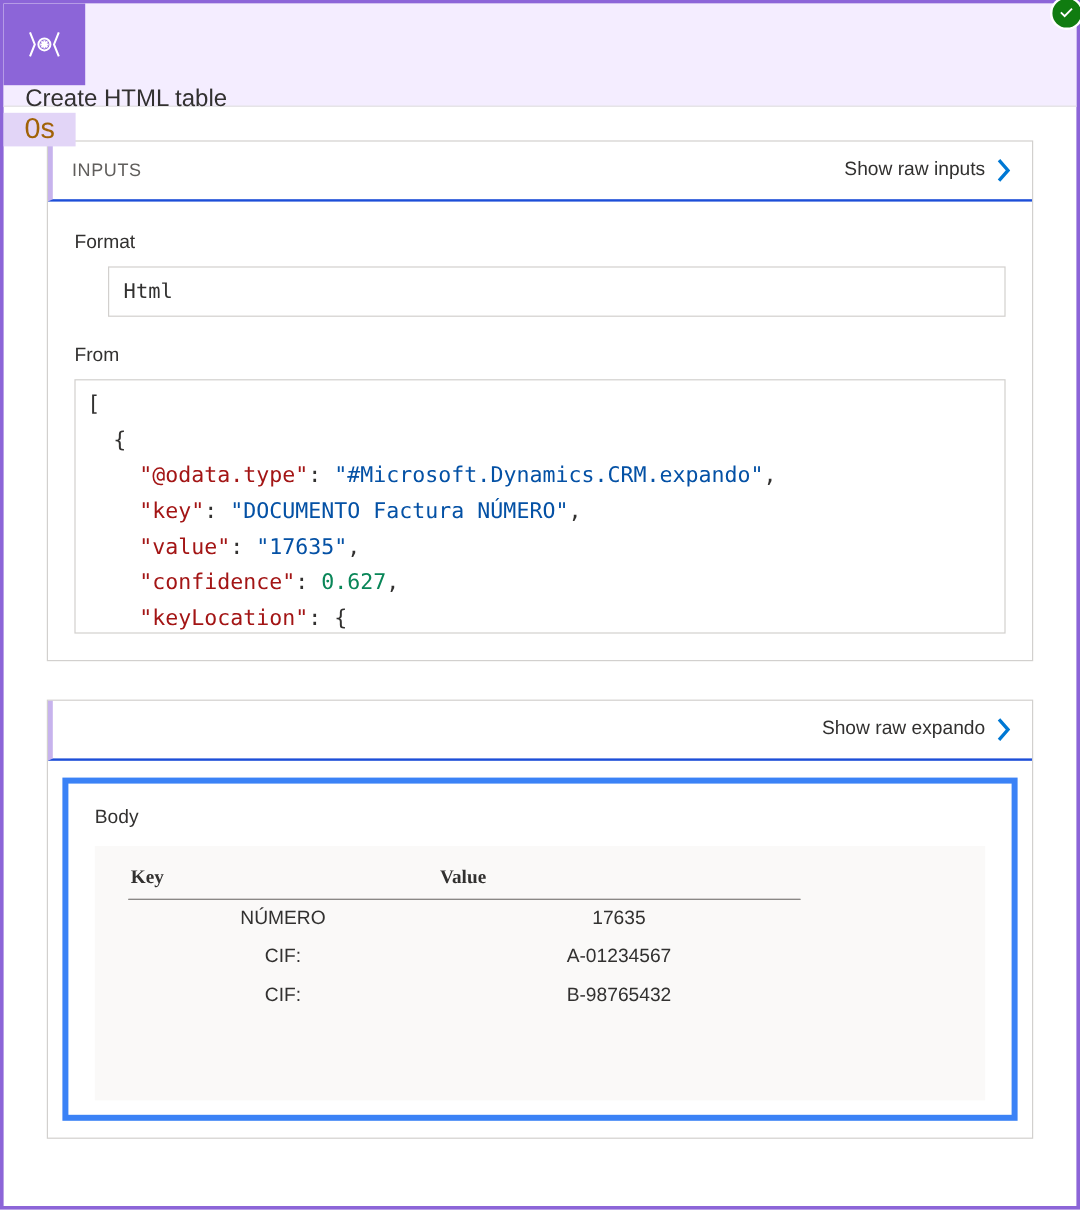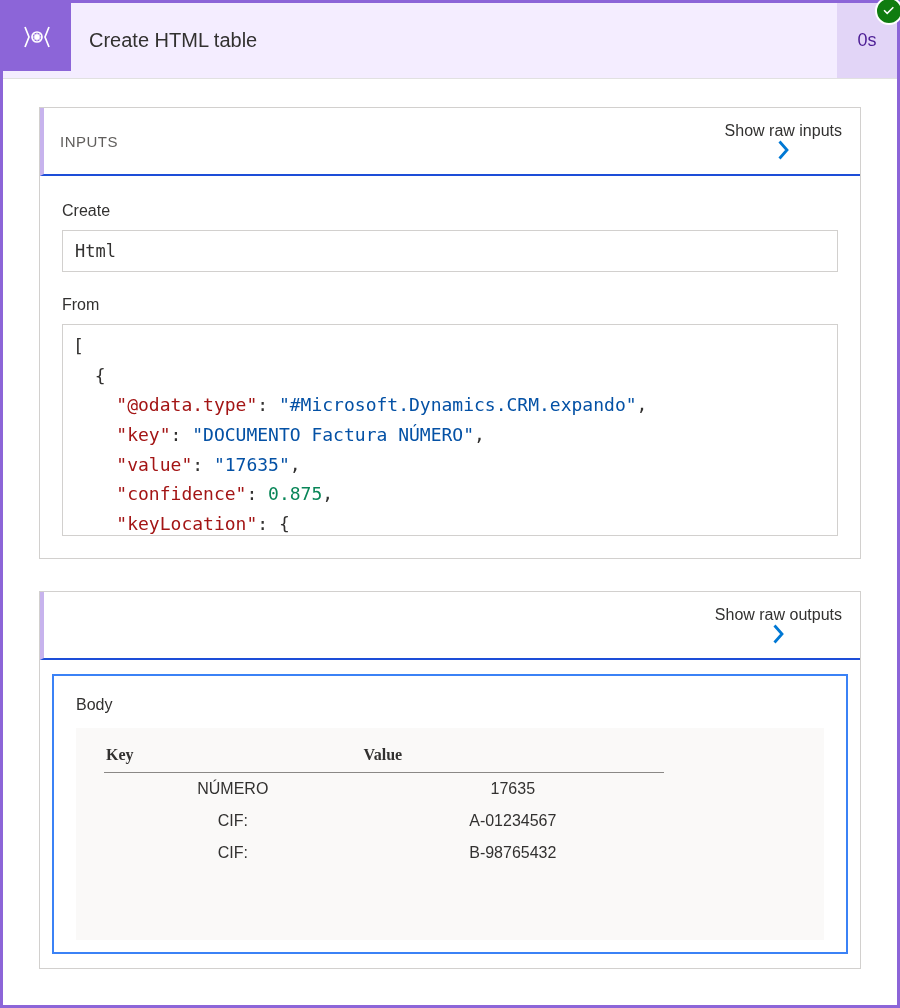--- a/index.html
+++ b/index.html
@@ -28,23 +28,24 @@
       border: 2px solid #fff;
       display: flex;
       align-items: center;
       justify-content: center;
       z-index: 10;
     }
     .status-badge-corner svg { fill: #fff; }
     .header-bar {
       display: flex;
       align-items: stretch;
-      height: 76px;
+      height: 86px;
       background: #f4edff;
       border-bottom: 1px solid #e1e1e1;
+      flex-direction: column;
     }
     .icon-box {
       width: 68px;
       height: 68px;
       background: #8c65d8;
       display: flex;
       align-items: center;
       justify-content: center;
       flex-shrink: 0;
     }
@@ -55,22 +56,22 @@
       color: #323130;
       display: flex;
       align-items: center;
     }
     .duration-box {
       background: #e2d5f7;
       width: 60px;
       display: flex;
       align-items: center;
       justify-content: center;
-      font-size: 18px;
-      color: #4c1d95;
+      font-size: 24px;
+      color: #a16207;
     }
     .content-area {
       padding: 28px 36px 18px 36px;
     }
     .panel {
       border: 1px solid #d2d0ce;
       background: #fff;
       margin-bottom: 32px;
     }
     .panel-header {
@@ -86,40 +87,41 @@
       font-size: 15px;
       color: #605e5c;
       letter-spacing: 0.5px;
     }
     .show-raw-link {
       color: #323130;
       font-size: 16px;
       cursor: pointer;
       display: flex;
       align-items: center;
-      flex-direction: column;
+      gap: 10px;
     }
     .chevron-right {
       width: 11px;
       height: 20px;
     }
     .panel-body { padding: 16px 22px 22px 22px; }
     .field-label {
       font-size: 16px;
       color: #323130;
       margin-bottom: 10px;
       margin-top: 10px;
     }
     .text-field {
       border: 1px solid #d2d0ce;
       padding: 10px 12px;
       font-family: Consolas, monospace;
       font-size: 17px;
       color: #323130;
       margin-bottom: 24px;
+      margin-left: 28px;
     }
     .code-box {
       border: 1px solid #d2d0ce;
       padding: 6px 34px 6px 10px;
       font-family: Consolas, monospace;
       font-size: 18px;
       line-height: 1.65;
       color: #323130;
       height: 212px;
       overflow-y: scroll;
@@ -132,21 +134,21 @@
     .code-box::-webkit-scrollbar-button:single-button {
       background: #f3f2f1;
       height: 18px;
       display: block;
     }
     .code-key { color: #a31515; }
     .code-string { color: #0451a5; }
     .code-number { color: #098658; }
     .code-bracket { color: #323130; }
     .highlighted-section {
-      border: 2px solid #3b82f6;
+      border: 5px solid #3b82f6;
       padding: 20px 22px 12px 22px;
       position: relative;
     }
     .body-label {
       font-size: 16px;
       color: #323130;
       margin-bottom: 14px;
     }
     .body-scroll-wrap {
       position: relative;
@@ -212,40 +214,40 @@
       <div class="panel-header">
         <div class="panel-header-title">INPUTS</div>
         <div class="show-raw-link">
           <span>Show raw inputs</span>
           <svg class="chevron-right" viewBox="0 0 11 20">
             <path d="M1.5 1.5 L9 10 L1.5 18.5" fill="none" stroke="#0078d4" stroke-width="2.8"></path>
           </svg>
         </div>
       </div>
       <div class="panel-body">
-        <div class="field-label">Create</div>
+        <div class="field-label">Format</div>
         <div class="text-field">Html</div>
 
         <div class="field-label">From</div>
         <div class="code-box"><span class="code-bracket">[</span>
 <span class="code-bracket">  {</span>
     <span class="code-key">"@odata.type"</span>: <span class="code-string">"#Microsoft.Dynamics.CRM.expando"</span>,
     <span class="code-key">"key"</span>: <span class="code-string">"DOCUMENTO Factura NÚMERO"</span>,
     <span class="code-key">"value"</span>: <span class="code-string">"17635"</span>,
-    <span class="code-key">"confidence"</span>: <span class="code-number">0.875</span>,
+    <span class="code-key">"confidence"</span>: <span class="code-number">0.627</span>,
     <span class="code-key">"keyLocation"</span>: <span class="code-bracket">{</span>
       : ,
 </div>
       </div>
     </div>
 
     <div class="panel">
       <div class="panel-header">
         <div class="show-raw-link">
-          <span>Show raw outputs</span>
+          <span>Show raw expando</span>
           <svg class="chevron-right" viewBox="0 0 11 20">
             <path d="M1.5 1.5 L9 10 L1.5 18.5" fill="none" stroke="#0078d4" stroke-width="2.8"></path>
           </svg>
         </div>
       </div>
       <div style="padding:14px 12px 14px 12px;">
         <div class="highlighted-section">
           <div class="body-label">Body</div>
           <div class="body-scroll-wrap">
             <table class="body-table">

